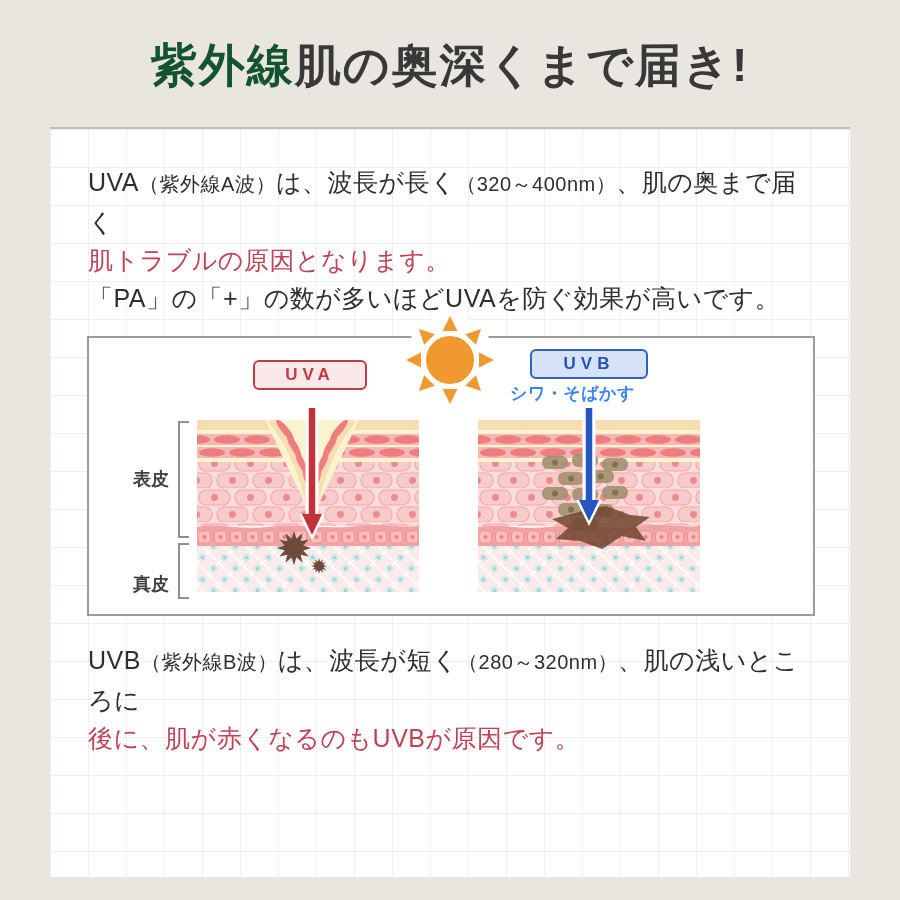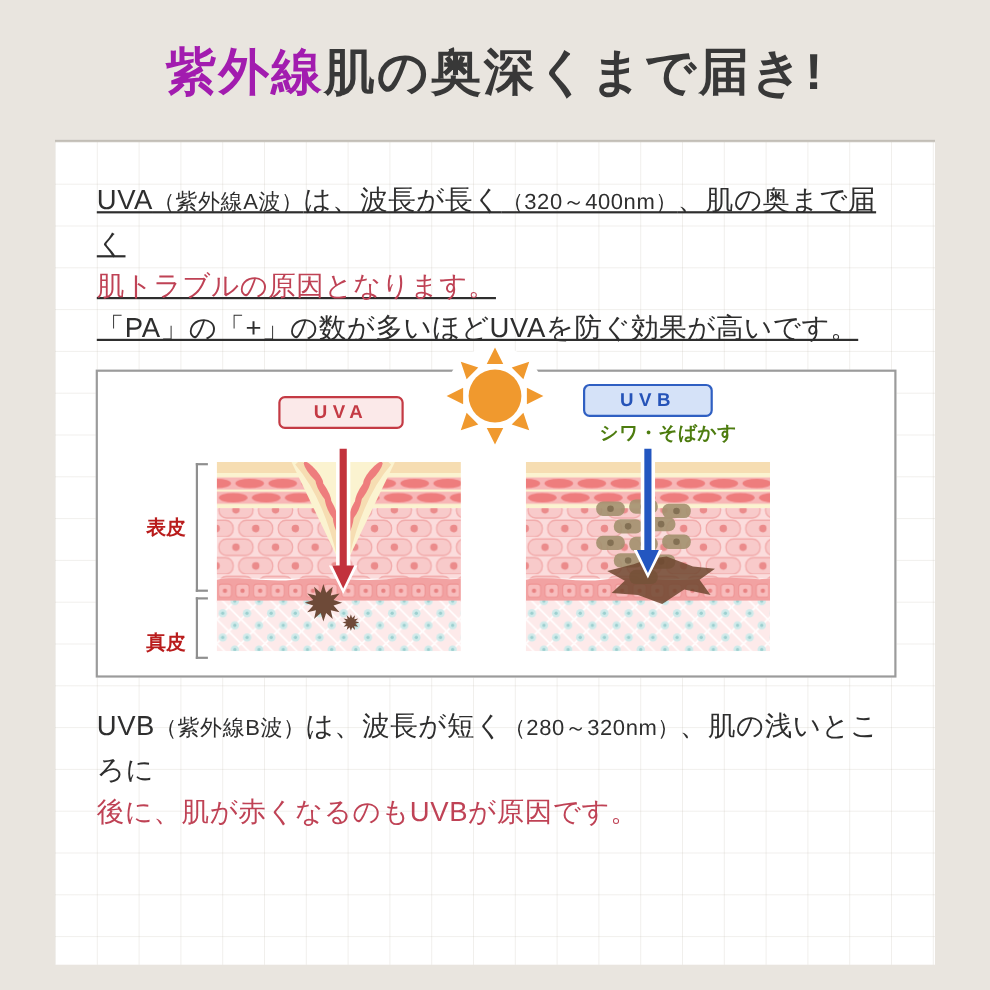--- a/index.html
+++ b/index.html
@@ -7,71 +7,71 @@
     width:900px;height:900px;position:relative;overflow:hidden;
     background:#e9e5df;
     font-family:"Liberation Sans","DejaVu Sans",sans-serif;
     color:#2e2e2e;
   }
   .page-title{
     position:absolute;top:38px;left:0;width:900px;
     text-align:center;font-size:46px;font-weight:bold;
     letter-spacing:2px;color:#383838;line-height:1.2;
   }
-  .page-title .accent{color:#a21caf;}
+  .page-title .accent{color:#14532d;}
   .info-card{
     position:absolute;left:50px;top:127px;width:800px;height:750px;
     background:#ffffff;
     background-image:
       linear-gradient(to right, rgba(190,183,170,.22) 1px, transparent 1px),
       linear-gradient(to bottom, rgba(190,183,170,.22) 1px, transparent 1px);
     background-size:38px 38px;
     border-top:2px solid #c2beb6;
     box-sizing:border-box;
   }
   .para{
     position:absolute;left:38px;width:724px;
     font-size:25px;line-height:38px;font-weight:500;
     color:#2e2e2e;letter-spacing:.5px;
   }
   .para .seg-small{font-size:20px;}
   .para .seg-red{color:#bf4255;}
-  .uva-text{top:34px;text-decoration:underline;}
+  .uva-text{top:34px;}
   .uvb-text{top:512px;}
   .diagram{
     position:absolute;left:37px;top:207px;width:724px;height:276px;
     background:#ffffff;border:2px solid #9b9b9b;box-sizing:content-box;
   }
   .sun{position:absolute;left:313px;top:-26px;width:96px;height:96px;}
   .badge{
     position:absolute;height:26px;line-height:26px;text-align:center;
     font-size:17px;font-weight:bold;letter-spacing:5px;border-radius:6px;
   }
   .uva-badge{
     left:164px;top:22px;width:110px;
     background:#fbe9e9;border:2px solid #c43a44;color:#c43a44;
   }
   .uvb-badge{
     left:441px;top:11px;width:114px;
     background:#d5e2f8;border:2px solid #2f5fc2;color:#2553b8;
   }
   .uvb-caption{
-    position:absolute;left:421px;top:44px;width:160px;text-align:right;
-    font-size:17px;font-weight:bold;color:#4d7c0f;letter-spacing:.5px;
+    position:absolute;left:421px;top:44px;width:160px;text-align:left;
+    font-size:17px;font-weight:bold;color:#3b82f6;letter-spacing:.5px;
   }
   .bracket{
     position:absolute;left:89px;width:9px;
     border-left:2px solid #8f8f8f;border-top:2px solid #8f8f8f;border-bottom:2px solid #8f8f8f;
     box-sizing:content-box;
   }
   .bracket-epi{top:83px;height:113px;}
   .bracket-der{top:205px;height:52px;}
   .layer-label{
     position:absolute;left:14px;width:66px;text-align:right;
-    font-size:18px;font-weight:bold;color:#b91c1c;
+    font-size:18px;font-weight:bold;color:#404040;
   }
   .label-epi{top:129px;}
   .label-der{top:234px;}
   .panel{position:absolute;top:82px;width:222px;height:172px;}
   .panel-uva{left:108px;}
   .panel-uvb{left:389px;}
   .arrow{position:absolute;width:32px;}
   .arrow-red{left:207px;top:66px;height:140px;}
   .arrow-blue{left:484px;top:66px;height:124px;}
 </style>

